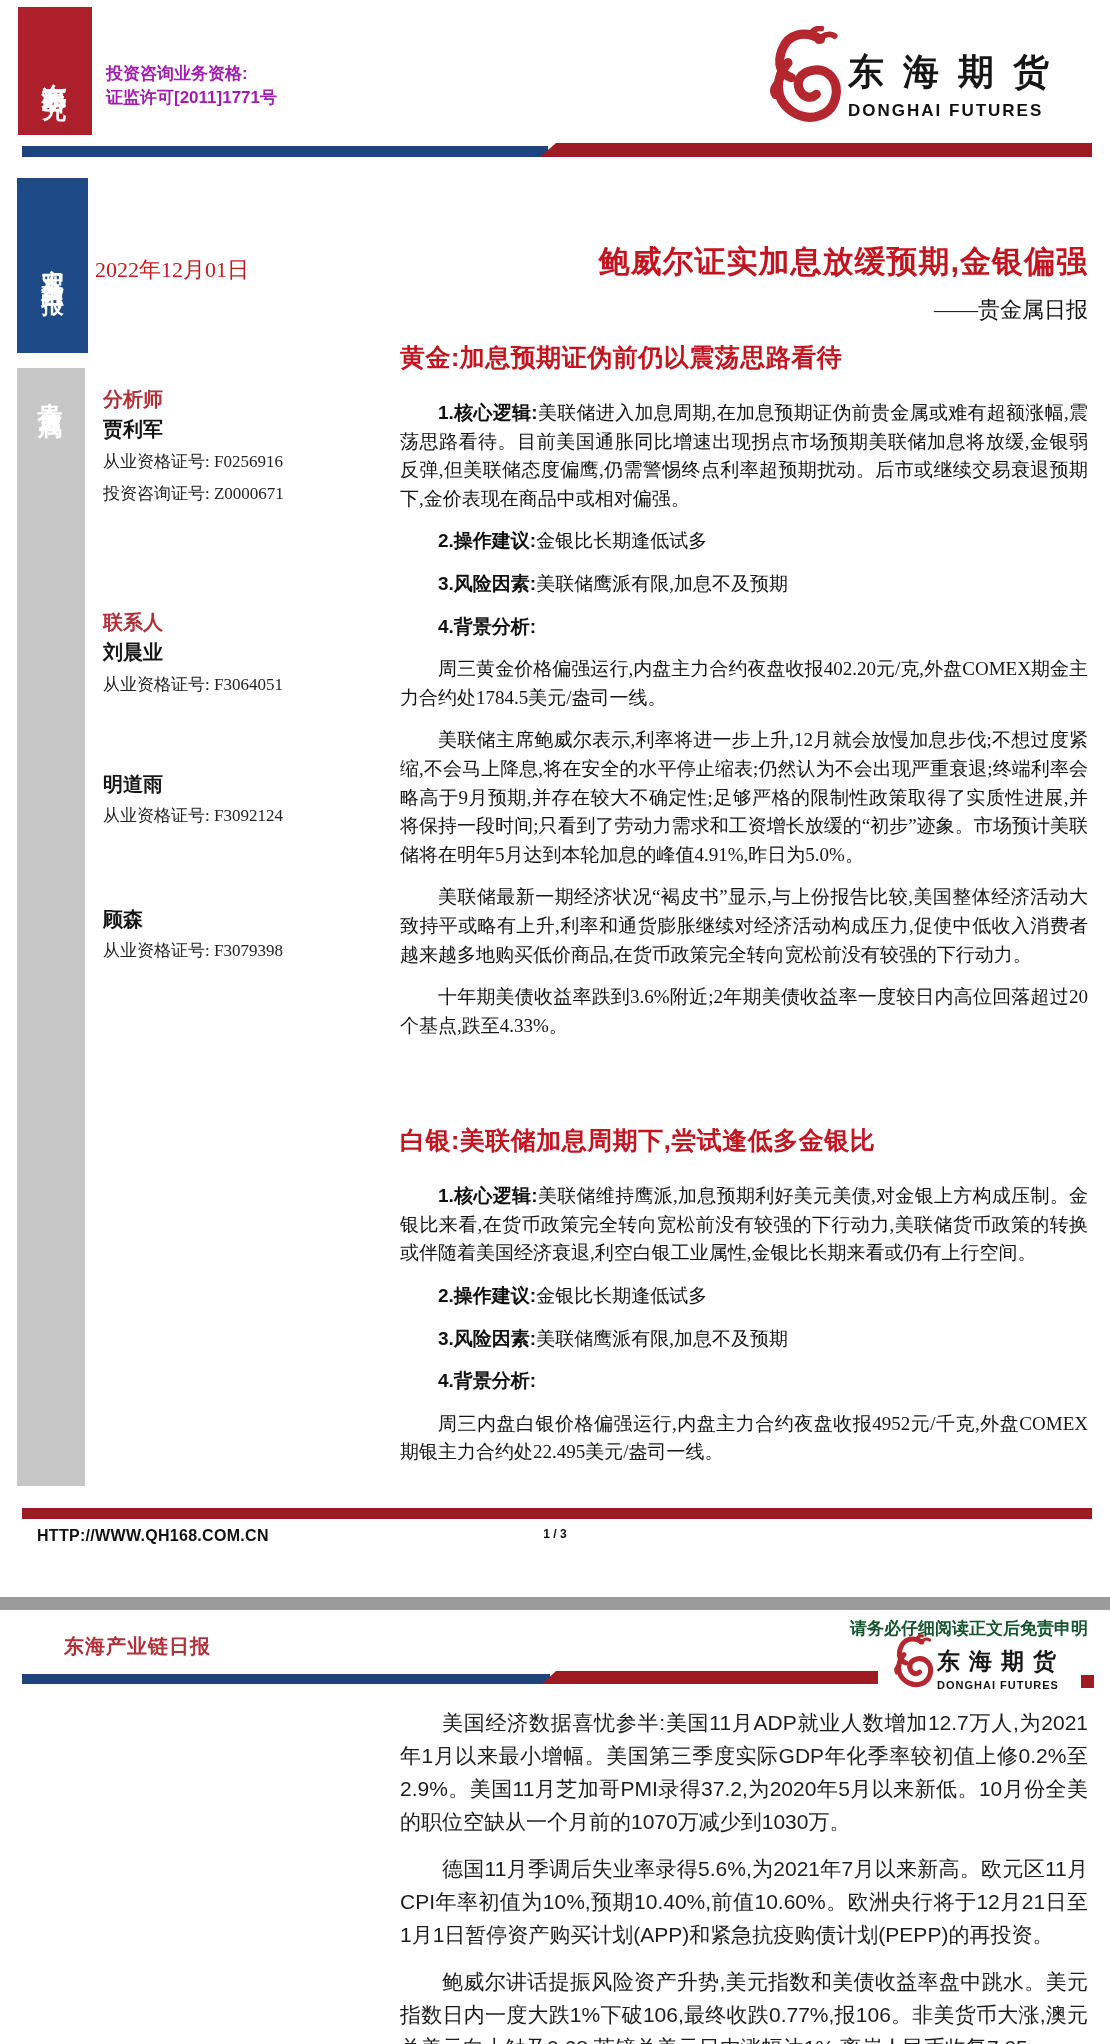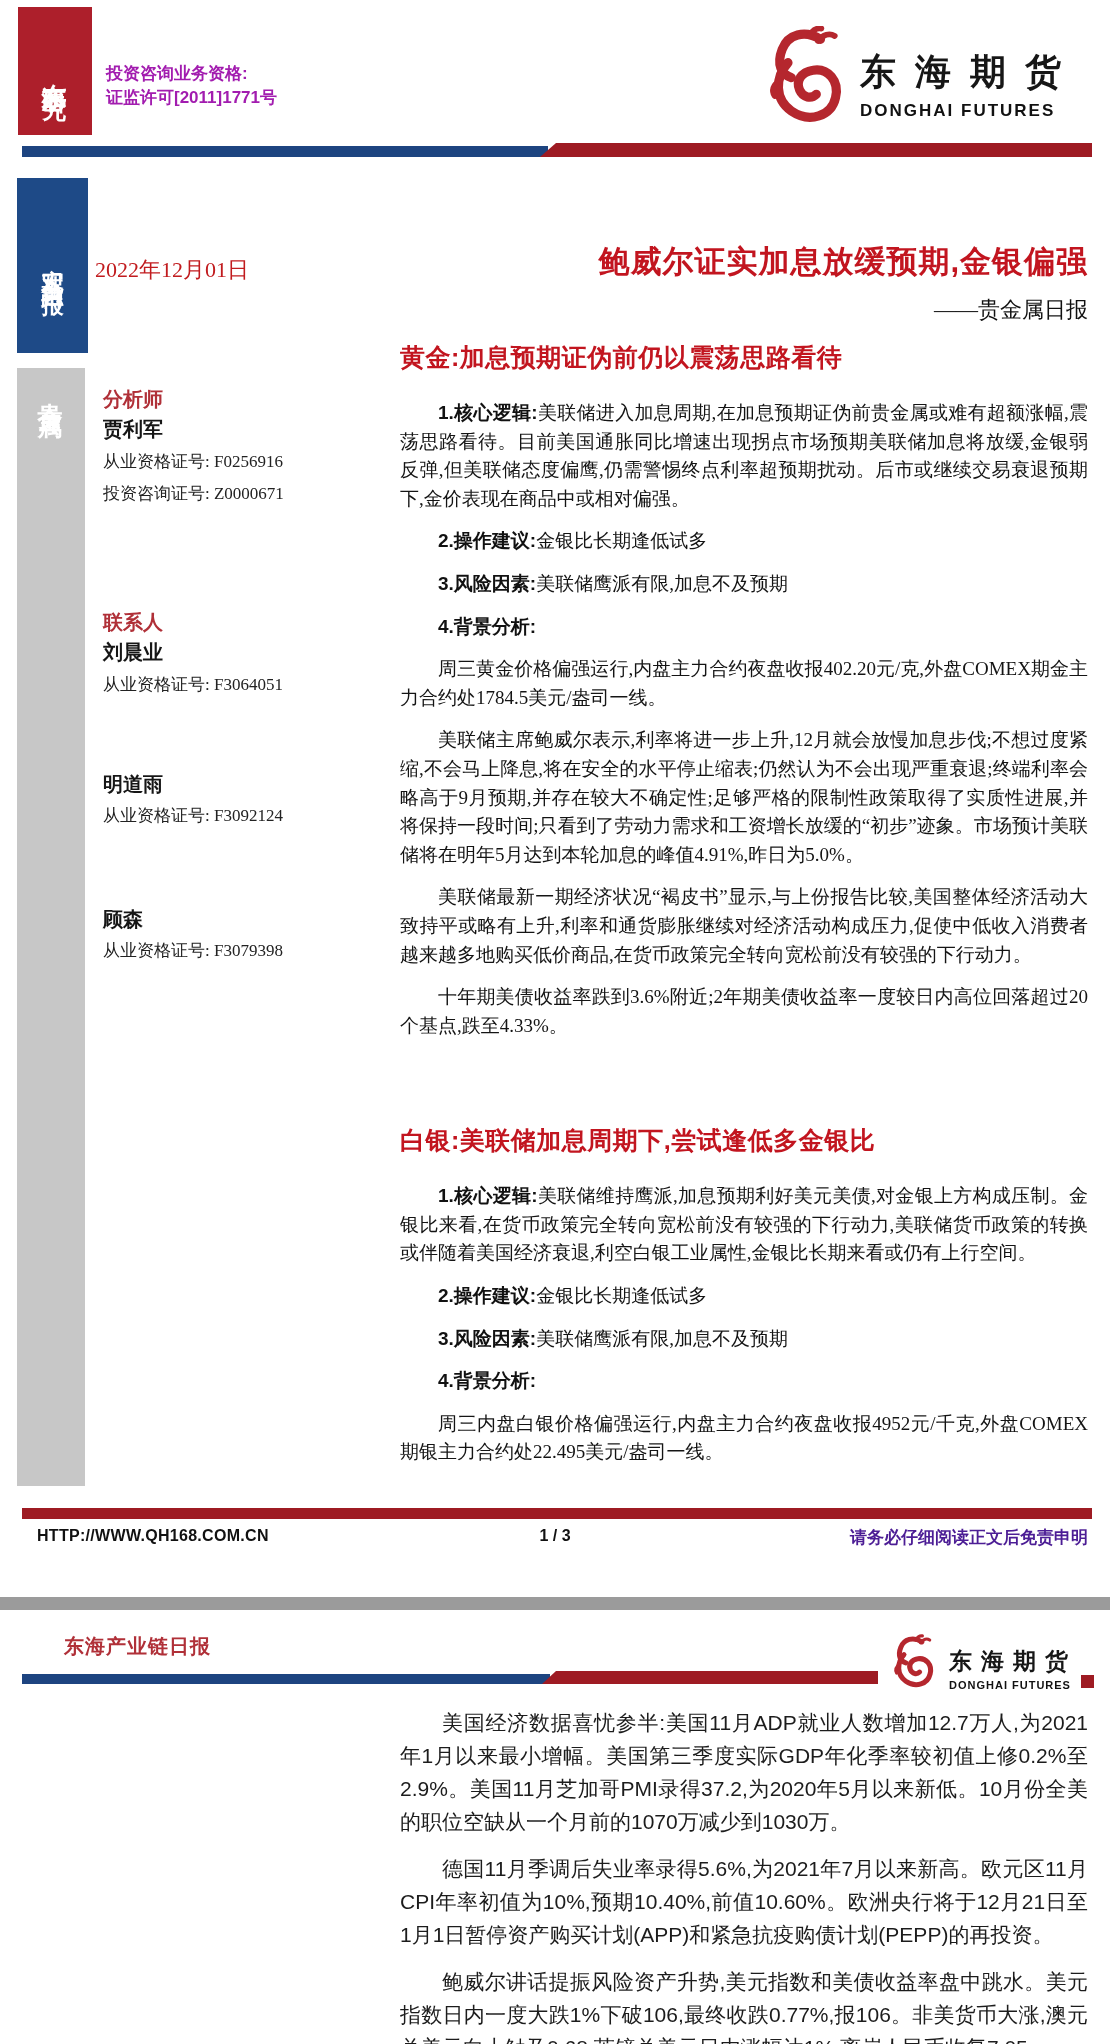--- a/index.html
+++ b/index.html
@@ -17,21 +17,21 @@
             justify-content:flex-start;padding-top:14px;box-sizing:border-box;}
 
   
   .license{left:106px;top:62px;color:#a21caf;font-family:"Liberation Sans",sans-serif;
            font-weight:700;font-size:17px;line-height:24px;}
 
   
   .logo{display:flex;align-items:flex-start;}
   .logo-top{left:768px;top:26px;}
   .logo-top .dragon{width:80px;height:100px;}
-  .logo-text{margin-left:12px;}
+  .logo-text{}
   .logo-cn{font-family:"Liberation Sans",sans-serif;font-weight:700;color:#161616;white-space:nowrap;}
   .logo-en{font-family:"Liberation Sans",sans-serif;font-weight:800;color:#111;white-space:nowrap;}
   .logo-top .logo-cn{font-size:36px;letter-spacing:19px;margin-top:22px;}
   .logo-top .logo-en{font-size:17px;letter-spacing:2px;margin-top:4px;}
 
   
   .div-blue1{left:22px;top:146px;width:526px;height:11px;background:#1d4480;}
   .div-red1{left:540px;top:143px;width:552px;height:14px;background:#9e1b23;
             clip-path:polygon(0 100%,16px 0,100% 0,100% 100%);}
   .date{left:95px;top:255px;color:#c11b1e;font-size:22px;}
@@ -54,23 +54,23 @@
   .content1 p{margin:0 0 14px 0;font-size:19px;line-height:28.6px;text-align:justify;
               text-indent:2em;}
   .content p b{font-family:"Liberation Sans",sans-serif;font-weight:700;color:#111;}
   .silver{display:block;margin-top:84px;}
 
   
   .footer-bar{left:22px;top:1508px;width:1070px;height:11px;background:#9e1b23;}
   .footer-url{left:37px;top:1527px;font-family:"Liberation Sans",sans-serif;font-weight:700;
               font-size:16px;color:#111;letter-spacing:.3px;}
   .footer-page{left:0;top:1527px;width:1110px;text-align:center;
-               font-family:"Liberation Sans",sans-serif;font-weight:700;font-size:16px;color:#111;}
-  .footer-notice{right:22px;top:1526px;font-family:"Liberation Sans",sans-serif;font-weight:700;
-                 font-size:17px;color:#4c1d95;text-align:center;}
+               font-family:"Liberation Sans",sans-serif;font-weight:700;font-size:12px;color:#111;}
+  .footer-notice{right:22px;top:1617px;font-family:"Liberation Sans",sans-serif;font-weight:700;
+                 font-size:17px;color:#14532d;text-align:center;}
 
   
   .page-sep{left:0;top:1597px;width:1110px;height:13px;background:#9b9b9b;}
 
   
   .p2-title{left:64px;top:1633px;color:#b03038;font-family:"Liberation Sans",sans-serif;
             font-weight:700;font-size:20px;letter-spacing:1px;}
   .div-blue2{left:22px;top:1674px;width:528px;height:10px;background:#1d4480;}
   .div-red2{left:542px;top:1671px;width:336px;height:13px;background:#9e1b23;
             clip-path:polygon(0 100%,14px 0,100% 0,100% 100%);}

